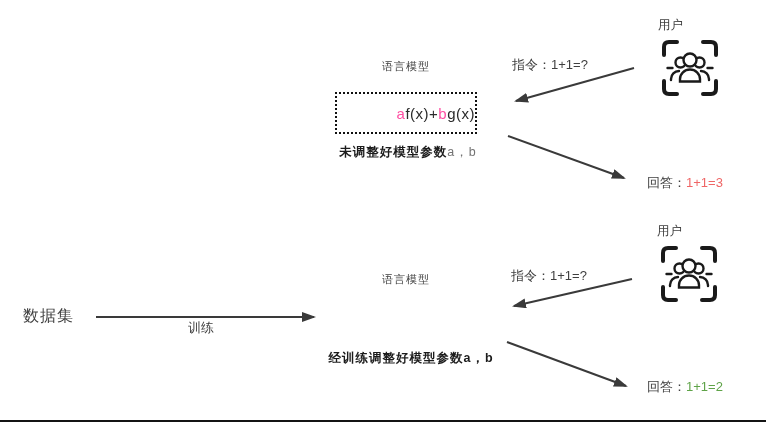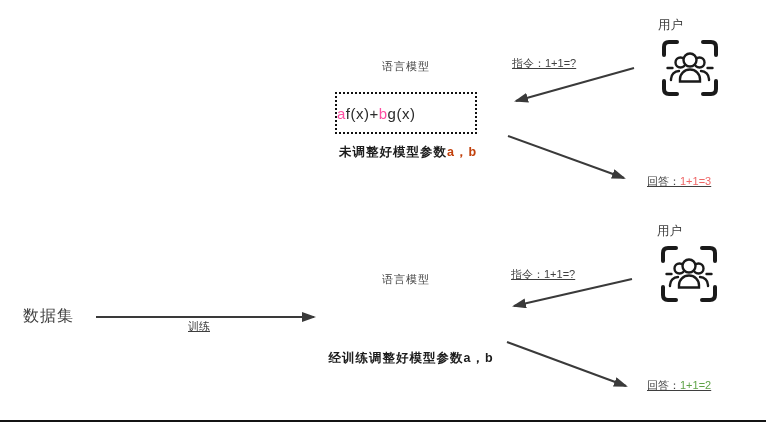--- a/index.html
+++ b/index.html
@@ -13,33 +13,33 @@
   }
   .abs{position:absolute;white-space:nowrap;}
   .model-title{
     width:142px;text-align:center;
     font-size:11px;color:#3f3f3f;letter-spacing:1px;margin-top:11px;
   }
   .dotted-box{
     width:142px;
     border:2px dotted #111111;
     background:#ffffff;
-    display:flex;align-items:center;justify-content:flex-start;
+    display:flex;align-items:center;justify-content:flex-end;
     box-sizing:border-box;
   }
   .formula{
     font-size:15px;color:#2b2b2b;letter-spacing:.5px;
   }
   .caption{
     font-size:12.5px;font-weight:700;color:#1c1c1c;
     text-align:center;letter-spacing:1px;
   }
-  .small-label{font-size:11px;color:#3f3f3f;text-decoration:underline;}
+  .small-label{font-size:13px;color:#3f3f3f;}
   .dataset-label{font-size:16px;color:#3f3f3f;letter-spacing:1px;}
-  .pink{color:#c2410c;font-weight:700;}
+  .pink{color:#737373;font-weight:400;}
   .pink-inline{color:#ff4fa3;}
   .red{color:#ef6666;}
   .green{color:#5fa348;}
   .user-label{width:64px;text-align:left;font-size:12.5px;color:#3f3f3f;}
   svg.overlay{position:absolute;left:0;top:0;pointer-events:none;}
   .bottom-rule{
     position:absolute;left:0;top:420px;width:766px;height:2px;
     background:#141414;
   }
 </style>

